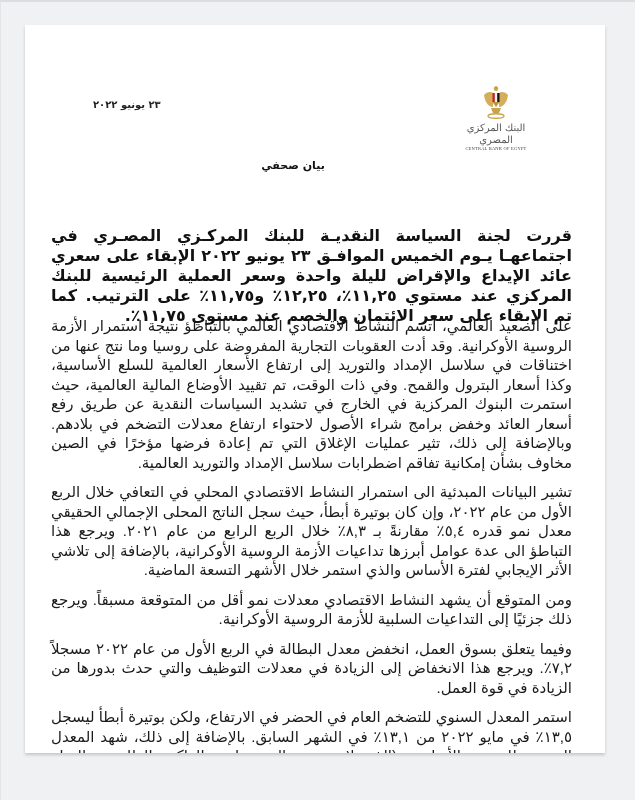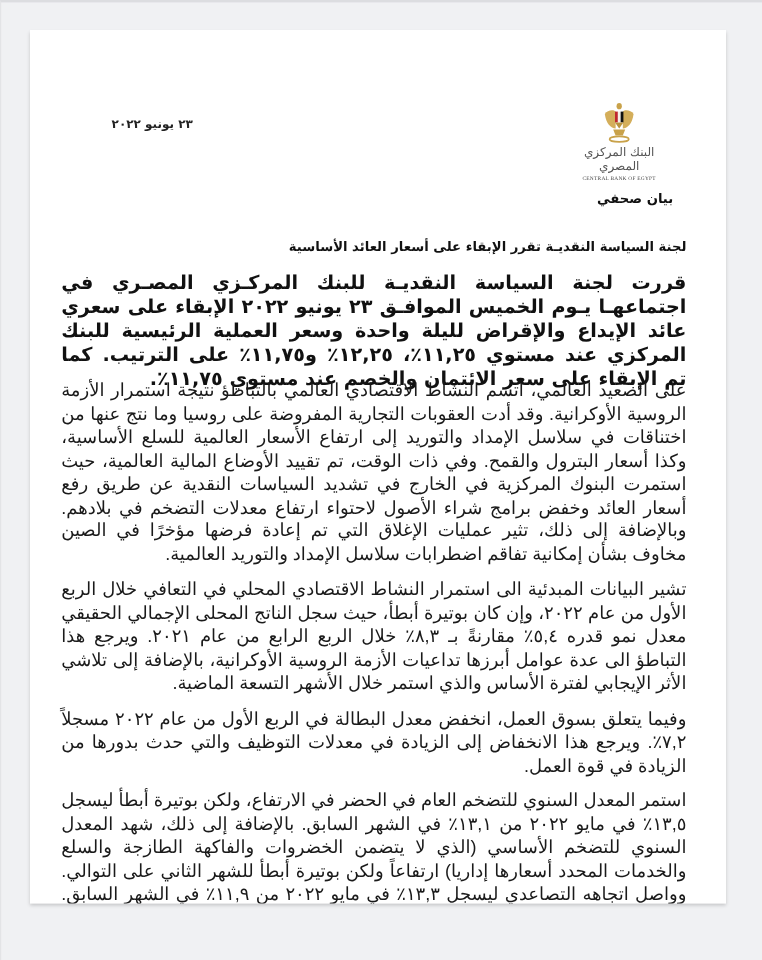--- a/index.html
+++ b/index.html
@@ -36,21 +36,21 @@
       left: 68px;
       top: 74px;
       font-size: 10px;
       font-weight: bold;
       color: #222;
       direction: rtl;
       font-family: "DejaVu Sans", sans-serif;
     }
     .logo {
       position: absolute;
-      left: 451px;
+      left: 431px;
       top: 60px;
       width: 80px;
       text-align: center;
     }
     .eagle {
       width: 28px;
       height: 36px;
       margin: 0 auto;
       display: block;
     }
@@ -67,20 +67,21 @@
       font-size: 4.5px;
       color: #444;
       letter-spacing: 0.2px;
       font-family: "Liberation Serif", serif;
       margin-top: 0px;
     }
     .title {
       position: absolute;
       left: 0; right: 0;
       top: 134px;
+      text-align: center;
       font-size: 11px;
       font-weight: bold;
       direction: rtl;
       color: #111;
       padding-right: 44px;
     }
     .subtitle {
       position: absolute;
       right: 33px;
       top: 174px;
@@ -141,25 +142,25 @@
         <path d="M9 23 L19 23 L17 28 L11 28 Z" fill="#c9a24a"></path>
 
         <ellipse cx="14" cy="31" rx="8" ry="2.3" fill="none" stroke="#c9a24a" stroke-width="1.4"></ellipse>
       </svg>
       <div class="logo-ar">البنك المركزي المصري</div>
       <div class="logo-en">CENTRAL BANK OF EGYPT</div>
     </div>
 
     <div class="title">بيان صحفي</div>
 
-    <div class="subtitle">لجنة السياسة النقديـة تقرر الإبقاء على أسعار العائد الأساسية</div>
 
     <div class="lead">قررت لجنة السياسة النقديـة للبنك المركـزي المصـري في اجتماعهـا يـوم الخميس الموافـق ٢٣ يونيو ٢٠٢٢ الإبقاء على سعري عائد الإيداع والإقراض لليلة واحدة وسعر العملية الرئيسية للبنك المركزي عند مستوي ١١,٢٥٪، ١٢,٢٥٪ و١١,٧٥٪ على الترتيب. كما تم الإبقاء على سعر الائتمان والخصم عند مستوي ١١,٧٥٪.</div>
 
     <div class="body-text">
       <p>على الصعيد العالمي، اتسم النشاط الاقتصادي العالمي بالتباطؤ نتيجة استمرار الأزمة الروسية الأوكرانية. وقد أدت العقوبات التجارية المفروضة على روسيا وما نتج عنها من اختناقات في سلاسل الإمداد والتوريد إلى ارتفاع الأسعار العالمية للسلع الأساسية، وكذا أسعار البترول والقمح. وفي ذات الوقت، تم تقييد الأوضاع المالية العالمية، حيث استمرت البنوك المركزية في الخارج في تشديد السياسات النقدية عن طريق رفع أسعار العائد وخفض برامج شراء الأصول لاحتواء ارتفاع معدلات التضخم في بلادهم. وبالإضافة إلى ذلك، تثير عمليات الإغلاق التي تم إعادة فرضها مؤخرًا في الصين مخاوف بشأن إمكانية تفاقم اضطرابات سلاسل الإمداد والتوريد العالمية.</p>
       <p>تشير البيانات المبدئية الى استمرار النشاط الاقتصادي المحلي في التعافي خلال الربع الأول من عام ٢٠٢٢، وإن كان بوتيرة أبطأ، حيث سجل الناتج المحلى الإجمالي الحقيقي معدل نمو قدره ٥,٤٪ مقارنةً بـ ٨,٣٪ خلال الربع الرابع من عام ٢٠٢١. ويرجع هذا التباطؤ الى عدة عوامل أبرزها تداعيات الأزمة الروسية الأوكرانية، بالإضافة إلى تلاشي الأثر الإيجابي لفترة الأساس والذي استمر خلال الأشهر التسعة الماضية.</p>
+      <p>ومن المتوقع أن يشهد النشاط الاقتصادي معدلات نمو أقل من المتوقعة مسبقاً. ويرجع ذلك جزئيًا إلى التداعيات السلبية للأزمة الروسية الأوكرانية.</p>
       <p>وفيما يتعلق بسوق العمل، انخفض معدل البطالة في الربع الأول من عام ٢٠٢٢ مسجلاً ٧,٢٪. ويرجع هذا الانخفاض إلى الزيادة في معدلات التوظيف والتي حدث بدورها من الزيادة في قوة العمل.</p>
       <p>استمر المعدل السنوي للتضخم العام في الحضر في الارتفاع، ولكن بوتيرة أبطأ ليسجل ١٣,٥٪ في مايو ٢٠٢٢ من ١٣,١٪ في الشهر السابق. بالإضافة إلى ذلك، شهد المعدل السنوي للتضخم الأساسي (الذي لا يتضمن الخضروات والفاكهة الطازجة والسلع والخدمات المحدد أسعارها إداريا) ارتفاعاً ولكن بوتيرة أبطأ للشهر الثاني على التوالي. وواصل اتجاهه التصاعدي ليسجل ١٣,٣٪ في مايو ٢٠٢٢ من ١١,٩٪ في الشهر السابق. ويرجع الارتفاع في المعدل السنوي للتضخم العام إلى ارتفاع أسعار السلع غير الغذائية، حيث تباطأ التضخم السنوي للسلع الغذائية للمرة الأولى منذ بداية العام مدعوماً بتلاشي صدمة العرض التي شهدتها الأشهر السابقة</p>
     </div>
 
   </div>
 </div>
 
 </body></html>

